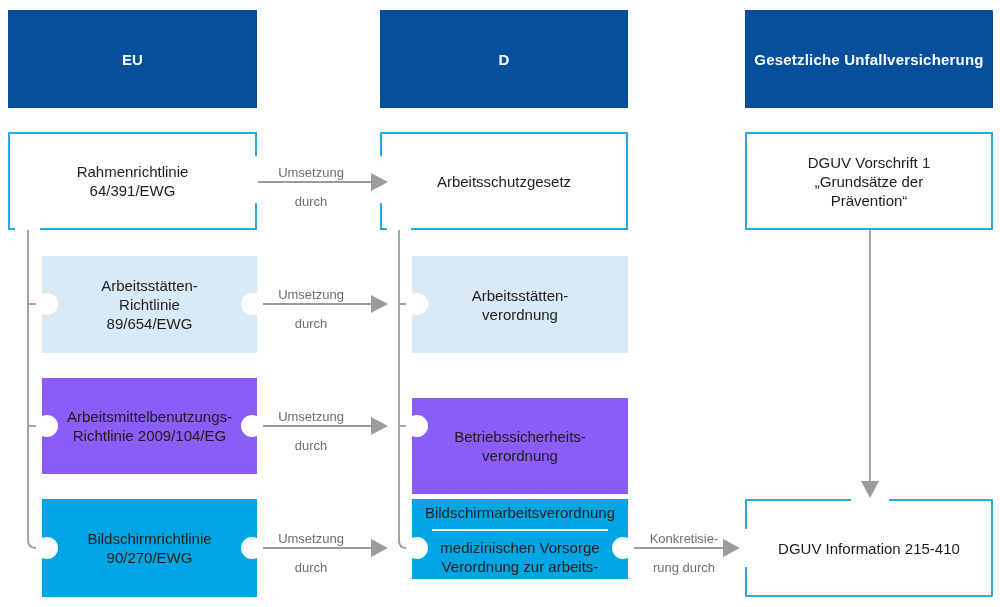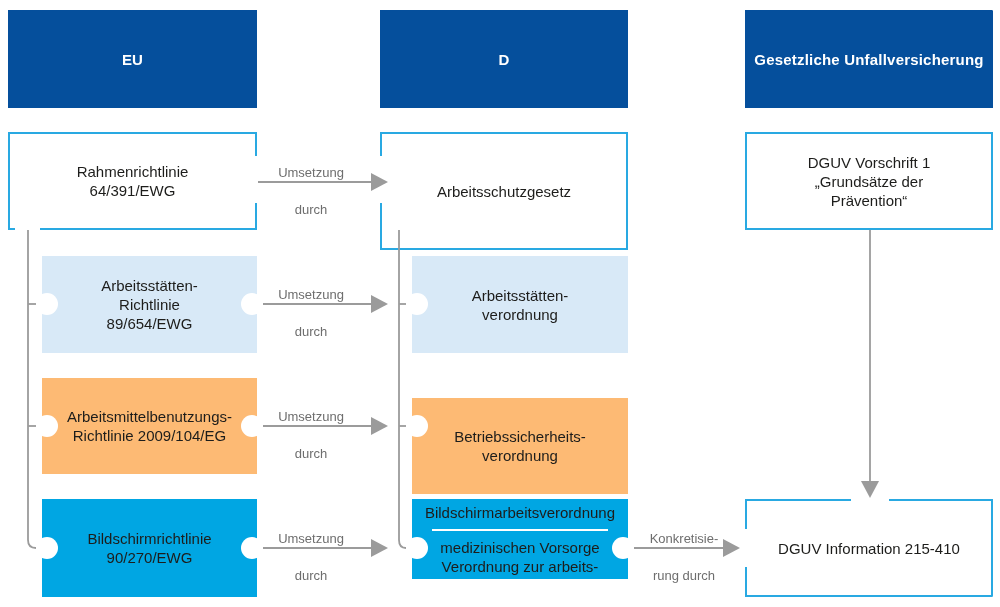--- a/index.html
+++ b/index.html
@@ -8,28 +8,28 @@
     font-family:"Liberation Sans", sans-serif; overflow:hidden;border-radius:30px;
   }
   .box {
     position:absolute; box-sizing:border-box;
     display:flex; flex-direction:column; align-items:center; justify-content:center;
     text-align:center; font-size:15px; line-height:19px; color:#1d1d1b;
   }
   .hdr { background:#054f9c; color:#ffffff; font-weight:bold; letter-spacing:0.2px; }
   .outlined { background:#ffffff; border:2px solid #29a9e2; }
   .fill-light  { background:#d8e9f7; }
-  .fill-teal   { background:#fdba74; }
+  .fill-teal   { background:#8b5cf6; }
   .fill-bright { background:#00a6e3; }
   .overlay { position:absolute; left:0; top:0; width:1000px; height:607px; pointer-events:none; }
   .arrow-label {
     position:absolute; transform:translateX(-50%);
     color:#6e6e6e; font-size:13px; line-height:17px; text-align:center; white-space:nowrap;
   }
-  .arrow-label .l2 { margin-top:20px; }
+  .arrow-label .l2 { margin-top:12px; }
   .sep { width:176px; height:2px; background:#ffffff; margin:7px 0; }
 </style>
 </head>
 <body>
 
 <div class="canvas">
 
   <div class="box hdr" style="left:8px; top:10px; width:249px; height:98px;">
     <div>EU</div>
   </div>
@@ -37,21 +37,21 @@
     <div>D</div>
   </div>
   <div class="box hdr" style="left:745px; top:10px; width:248px; height:98px;">
     <div>Gesetzliche Unfallversicherung</div>
   </div>
 
   <div class="box outlined" style="left:8px; top:132px; width:249px; height:98px;">
     <div>Rahmenrichtlinie</div>
     <div>64/391/EWG</div>
   </div>
-  <div class="box outlined" style="left:380px; top:132px; width:248px; height:118px;">
+  <div class="box outlined" style="left:380px; top:132px; width:248px; height:98px;">
     <div>Arbeitsschutzgesetz</div>
   </div>
   <div class="box outlined" style="left:745px; top:132px; width:248px; height:98px;">
     <div>DGUV Vorschrift 1</div>
     <div>„Grundsätze der</div>
     <div>Prävention“</div>
   </div>
 
   <div class="box fill-light" style="left:42px; top:256px; width:215px; height:97px;">
     <div>Arbeitsstätten-</div>

